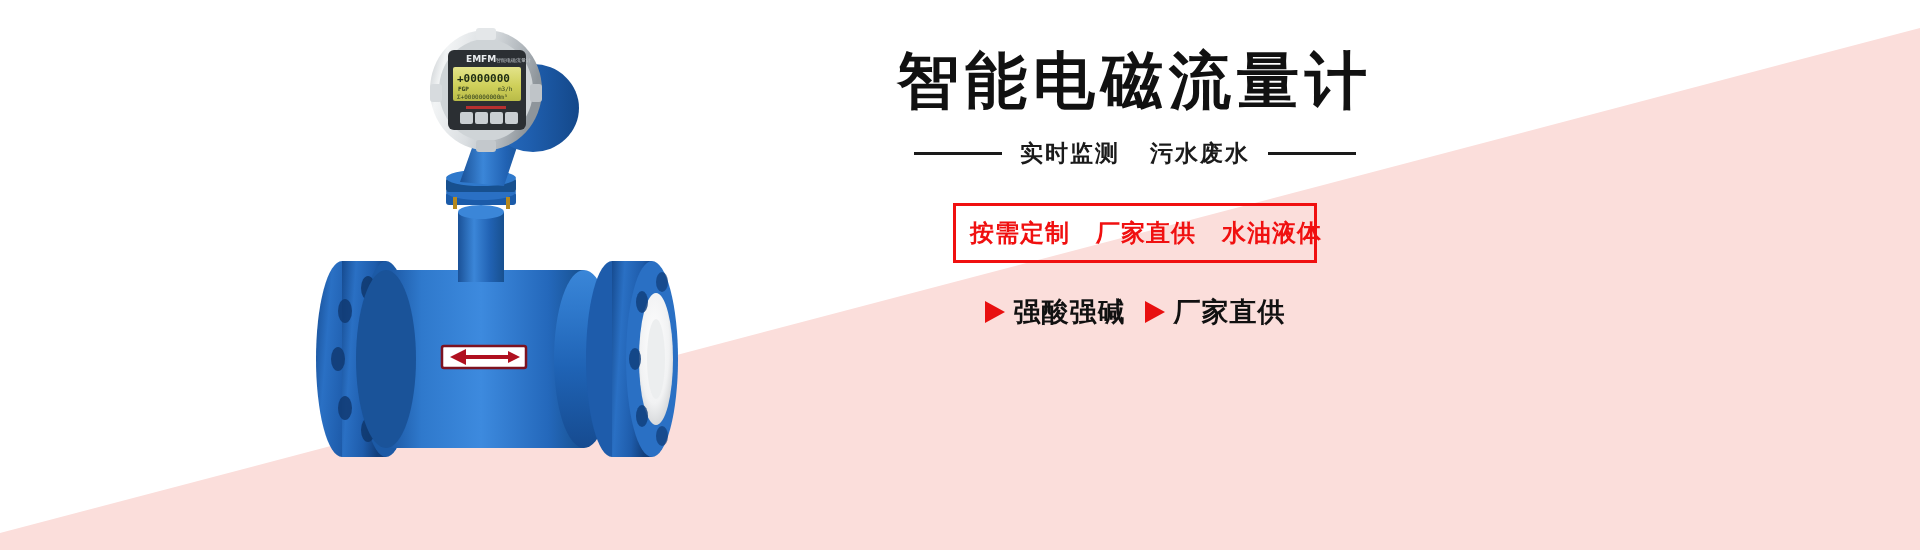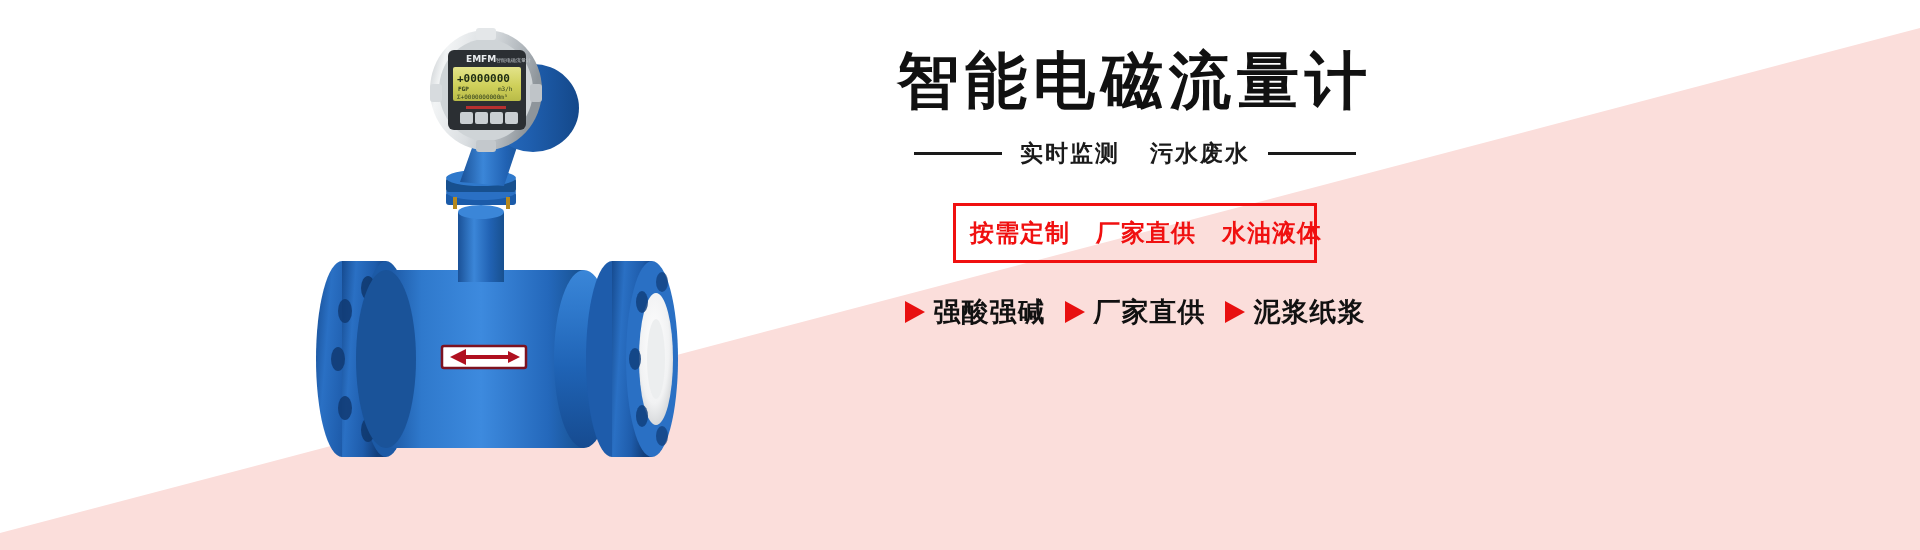--- a/index.html
+++ b/index.html
@@ -251,20 +251,16 @@
 
     <div class="features">
       <div class="feature">
         <span class="arrow"></span>
         <span class="feature-label">强酸强碱</span>
       </div>
       <div class="feature">
         <span class="arrow"></span>
         <span class="feature-label">厂家直供</span>
       </div>
-      <div class="feature">
-        <span class="arrow"></span>
-        <span class="feature-label">泥浆纸浆</span>
-      </div>
     </div>
 
   </div>
 </div>
 
 </body></html>

